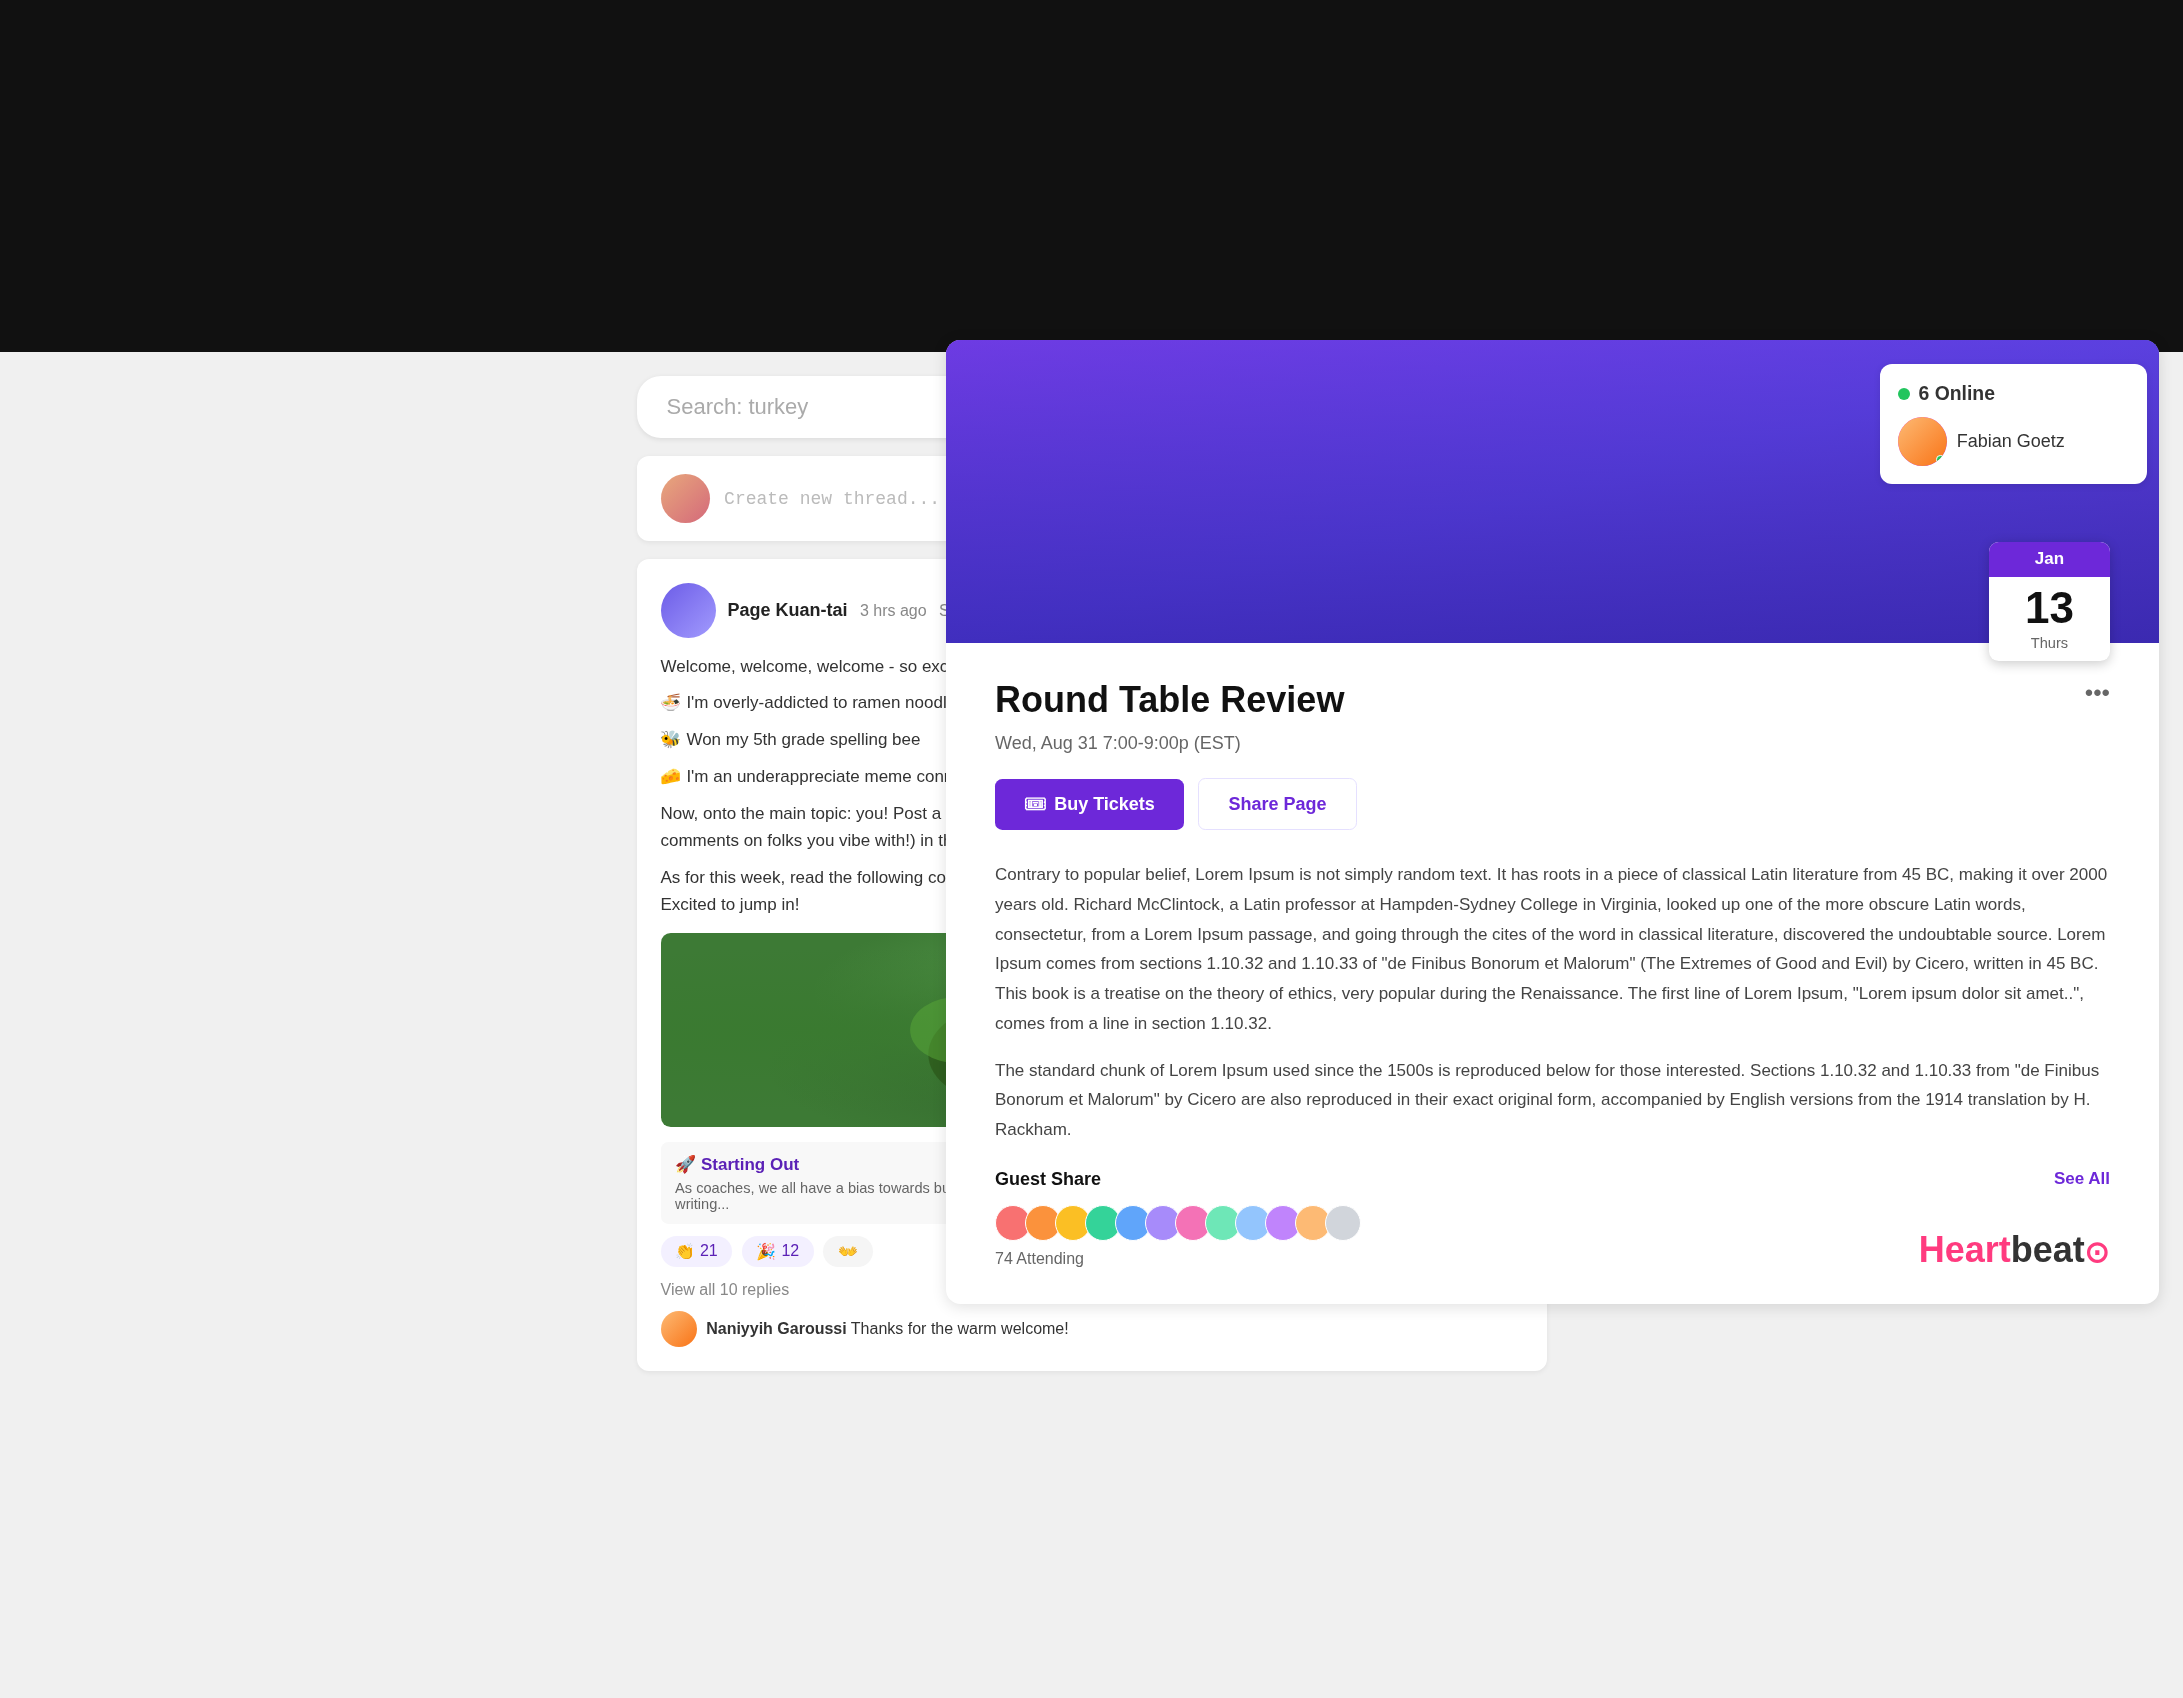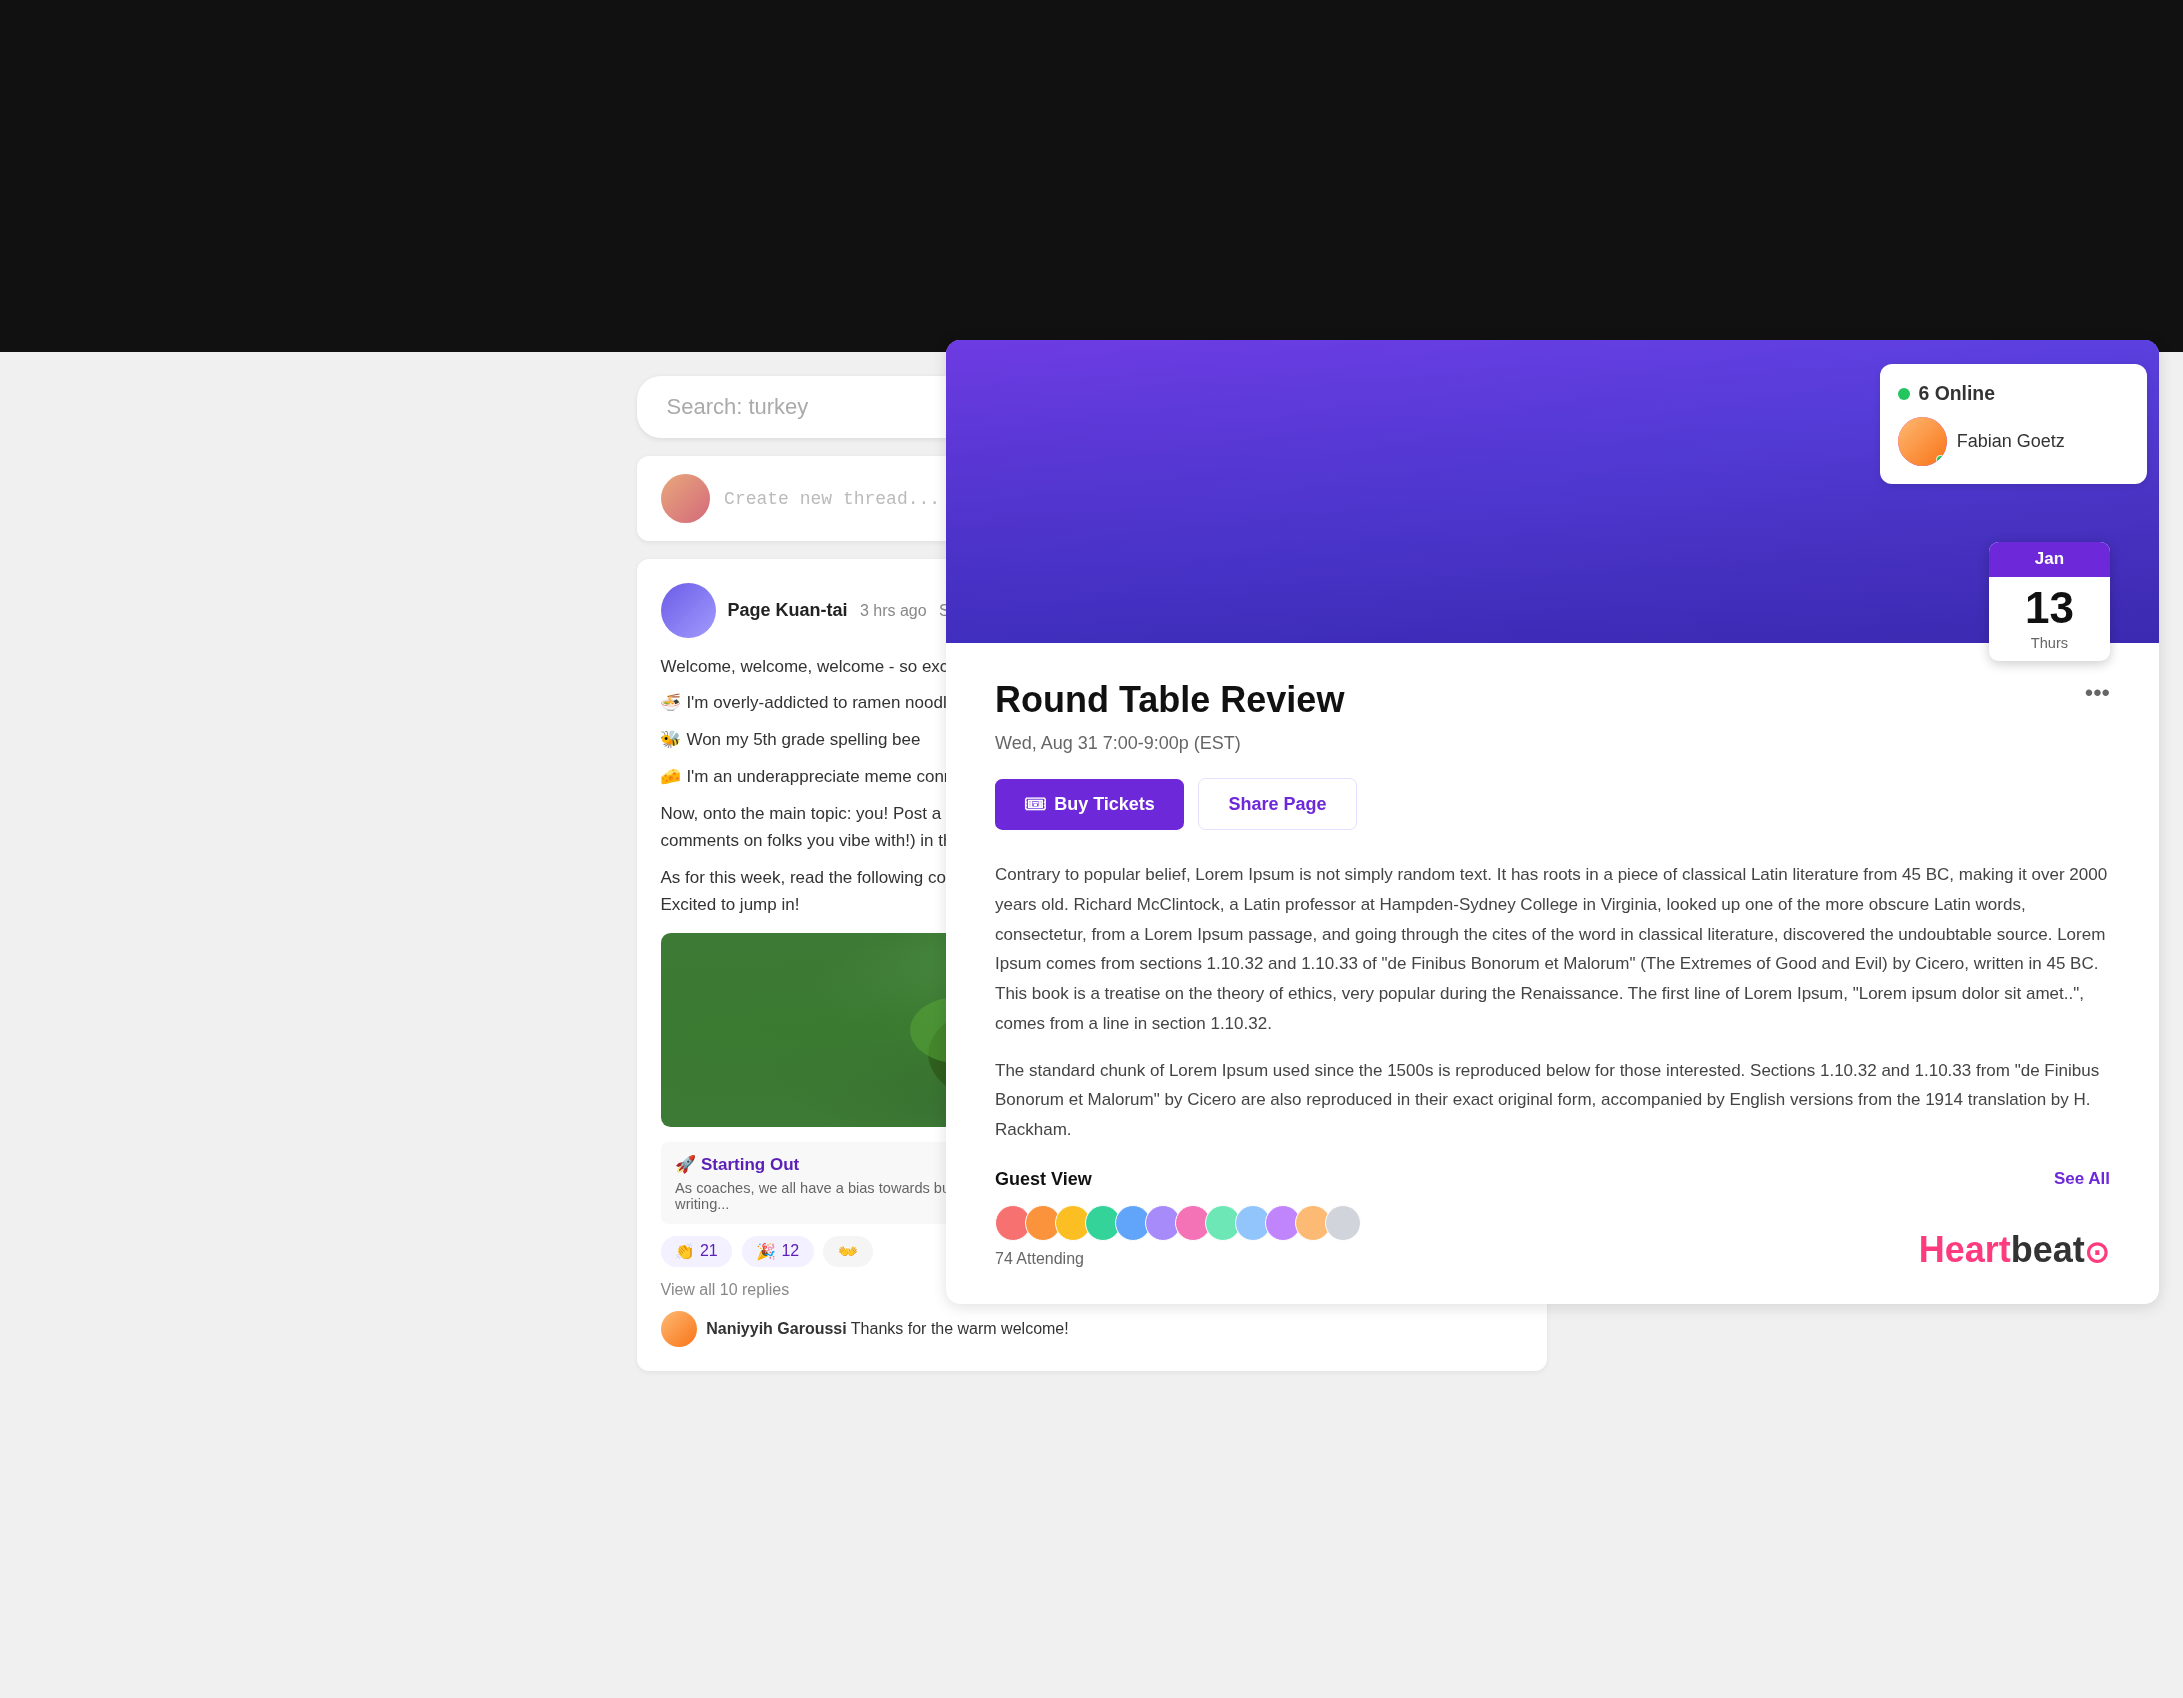--- a/index.html
+++ b/index.html
@@ -637,21 +637,21 @@
       </button>
     </div>
 
     <div class="event-description">
       <p>Contrary to popular belief, Lorem Ipsum is not simply random text. It has roots in a piece of classical Latin literature from 45 BC, making it over 2000 years old. Richard McClintock, a Latin professor at Hampden-Sydney College in Virginia, looked up one of the more obscure Latin words, consectetur, from a Lorem Ipsum passage, and going through the cites of the word in classical literature, discovered the undoubtable source. Lorem Ipsum comes from sections 1.10.32 and 1.10.33 of "de Finibus Bonorum et Malorum" (The Extremes of Good and Evil) by Cicero, written in 45 BC. This book is a treatise on the theory of ethics, very popular during the Renaissance. The first line of Lorem Ipsum, "Lorem ipsum dolor sit amet..", comes from a line in section 1.10.32.</p>
       <p>The standard chunk of Lorem Ipsum used since the 1500s is reproduced below for those interested. Sections 1.10.32 and 1.10.33 from "de Finibus Bonorum et Malorum" by Cicero are also reproduced in their exact original form, accompanied by English versions from the 1914 translation by H. Rackham.</p>
     </div>
 
 
     <div class="guest-section">
-      <span class="guest-title">Guest View</span>
+      <span class="guest-title">Guest Share</span>
       <a class="see-all-link" href="#">See All</a>
     </div>
 
     <div class="guest-avatars">
       <div class="guest-avatar ga1"></div>
       <div class="guest-avatar ga2"></div>
       <div class="guest-avatar ga3"></div>
       <div class="guest-avatar ga4"></div>
       <div class="guest-avatar ga5"></div>
       <div class="guest-avatar ga6"></div>

